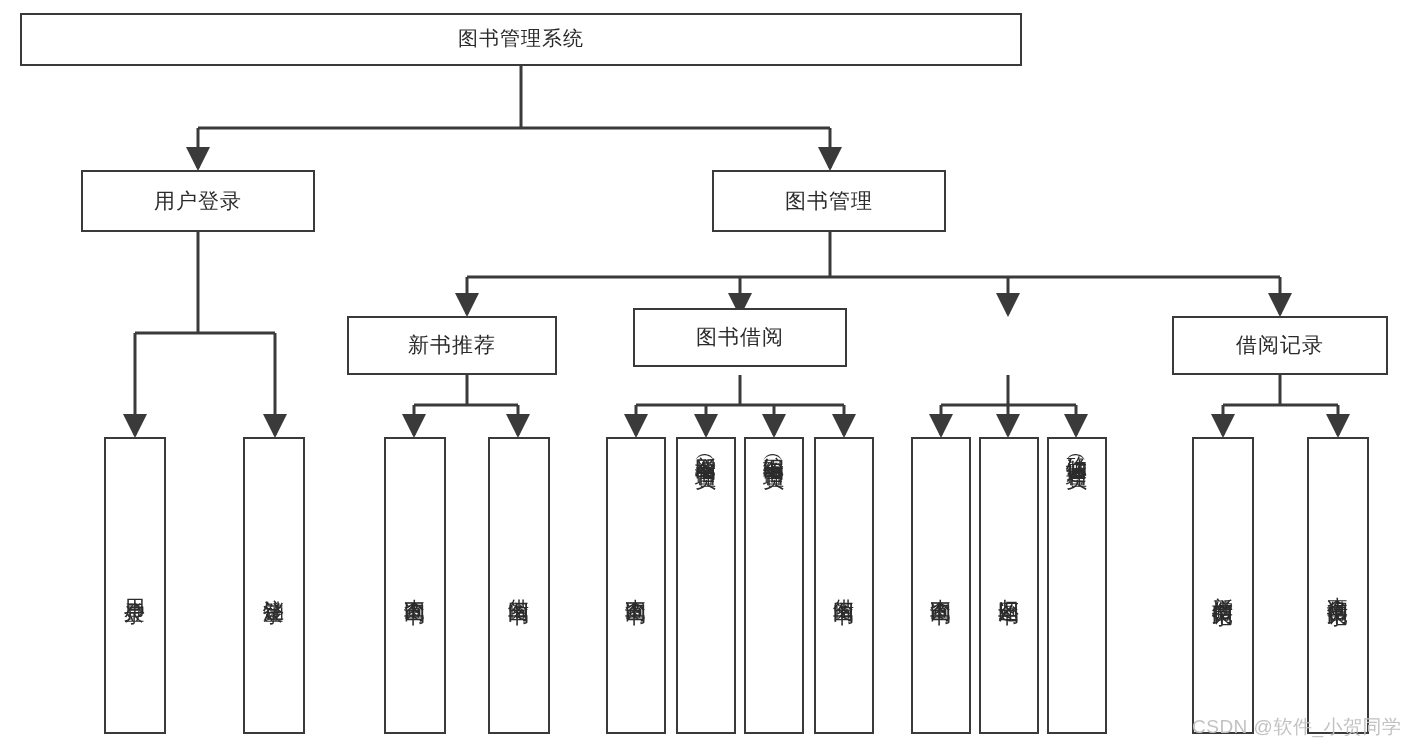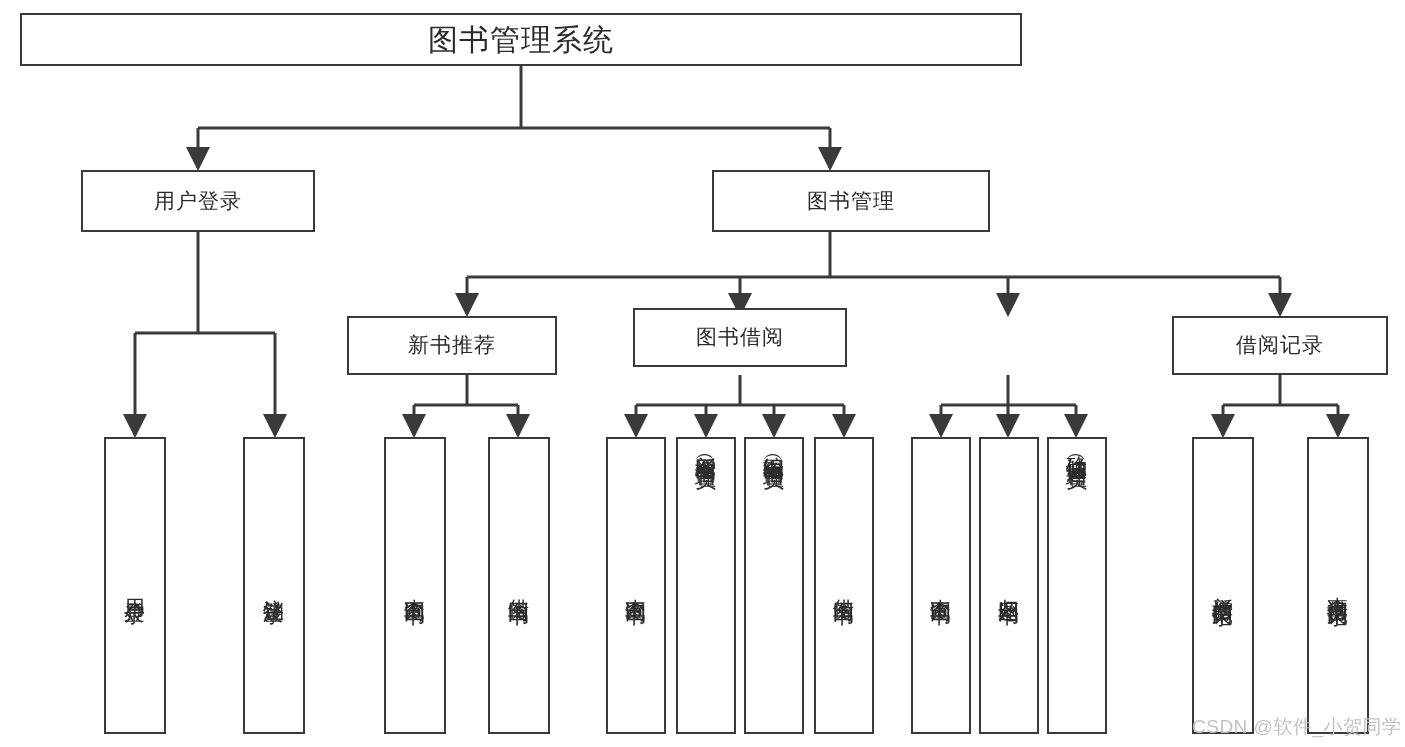--- a/index.html
+++ b/index.html
@@ -42,22 +42,23 @@
     text-align: center;
     line-height: 1.18;
     white-space: pre;
   }
   
   .node.horizontal .node-label {
     font-size: 21px;
     letter-spacing: 1px;
   }
   .node.root .node-label {
-    font-size: 30px;
+    font-size: 20px;
     letter-spacing: 1px;
+    font-family: Liberation Mono, monospace;
   }
   
   .node.vertical {
     align-items: flex-start;
     justify-content: center;
     padding-top: 0;
   }
   .node.vertical .node-label {
     writing-mode: vertical-rl;
     text-orientation: upright;
@@ -137,21 +138,21 @@
   </svg>
 
   <div class="node root horizontal" style="left:20px; top:13px; width:1002px; height:53px;">
     <span class="node-label">图书管理系统</span>
   </div>
 
   <div class="node horizontal" style="left:81px; top:170px; width:234px; height:62px;">
     <span class="node-label">用户登录</span>
   </div>
 
-  <div class="node horizontal" style="left:712px; top:170px; width:278px; height:62px;">
+  <div class="node horizontal" style="left:712px; top:170px; width:234px; height:62px;">
     <span class="node-label">图书管理</span>
   </div>
 
   <div class="node horizontal" style="left:347px; top:316px; width:210px; height:59px;">
     <span class="node-label">新书推荐</span>
   </div>
 
   <div class="node horizontal" style="left:633px; top:308px; width:214px; height:59px;">
     <span class="node-label">图书借阅</span>
   </div>

